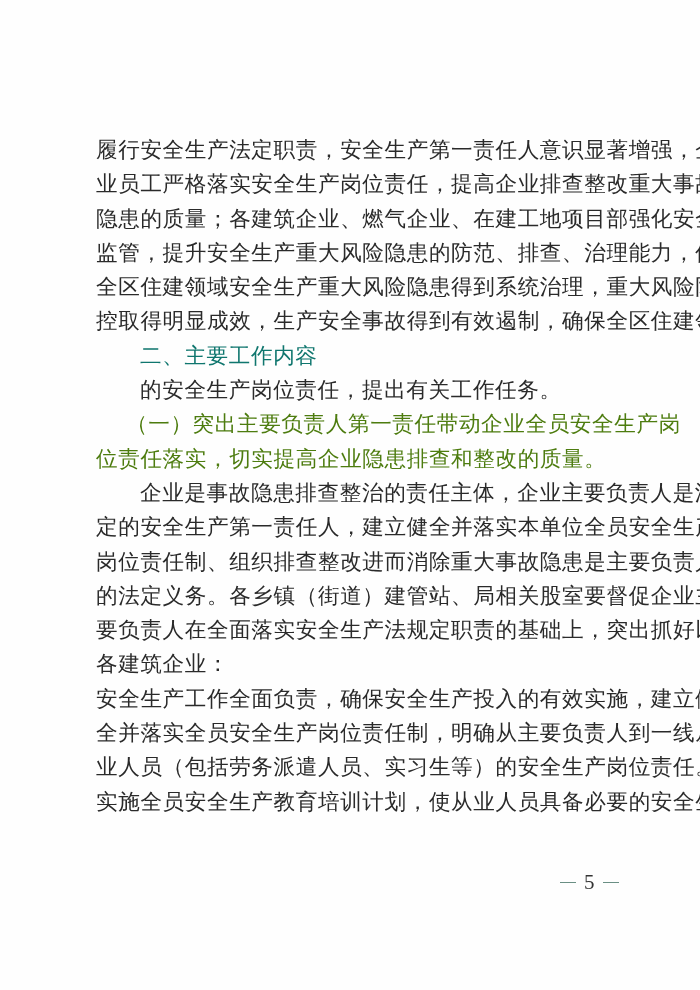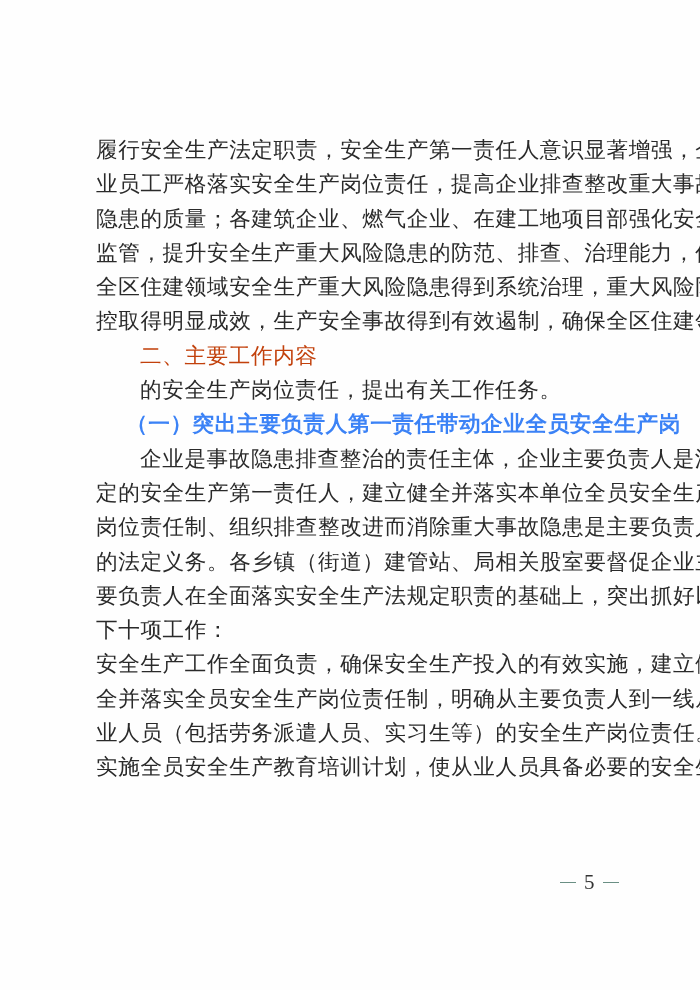--- a/index.html
+++ b/index.html
@@ -9,22 +9,22 @@
   }
   .page { position: absolute; left: 0; top: 0; width: 700px; height: 990px; background: #fefefe; }
   .body-text {
     position: absolute; left: 96px; top: 133px; width: 516px;
     font-size: 21.6px; line-height: 34.3px; letter-spacing: 0.6px;
     text-align: justify; text-justify: inter-character;
   }
   .line { display: block; height: 34.3px; white-space: nowrap; overflow: visible; text-align-last: justify; }
   .line.last { text-align-last: left; }
   .indent { padding-left: 44px; }
-  .heading-sans { font-family: "DejaVu Sans", "Liberation Sans", sans-serif; font-weight: normal; color: #c2410c; text-align-last: left; }
-  .bold { font-weight: bold; color: #3b82f6; }
+  .heading-sans { font-family: "DejaVu Sans", "Liberation Sans", sans-serif; font-weight: normal; color: #0f766e; text-align-last: left; }
+  .bold { font-weight: normal; color: #4d7c0f; }
   .page-number {
     position: absolute; top: 870px; left: 560px;
     font-family: "Liberation Serif", serif; font-size: 21px; color: #333;
     display: flex; align-items: center; gap: 8px;
   }
   .dash { display: inline-block; width: 16px; height: 1.5px; background: #6a8f84; }
 </style>
 </head>
 <body>
 
@@ -35,27 +35,28 @@
     <span class="line">业员工严格落实安全生产岗位责任，提高企业排查整改重大事故</span>
     <span class="line">隐患的质量；各建筑企业、燃气企业、在建工地项目部强化安全</span>
     <span class="line">监管，提升安全生产重大风险隐患的防范、排查、治理能力，使</span>
     <span class="line">全区住建领域安全生产重大风险隐患得到系统治理，重大风险防</span>
     <span class="line">控取得明显成效，生产安全事故得到有效遏制，确保全区住建领</span>
 
     <span class="line last indent heading-sans">二、主要工作内容</span>
     <span class="line last indent">的安全生产岗位责任，提出有关工作任务。</span>
 
     <span class="line indent bold" style="padding-left:30px;">（一）突出主要负责人第一责任带动企业全员安全生产岗</span>
+    <span class="line last bold">位责任落实，切实提高企业隐患排查和整改的质量。</span>
 
     <span class="line indent">企业是事故隐患排查整治的责任主体，企业主要负责人是法</span>
     <span class="line">定的安全生产第一责任人，建立健全并落实本单位全员安全生产</span>
     <span class="line">岗位责任制、组织排查整改进而消除重大事故隐患是主要负责人</span>
     <span class="line">的法定义务。各乡镇（街道）建管站、局相关股室要督促企业主</span>
     <span class="line">要负责人在全面落实安全生产法规定职责的基础上，突出抓好以</span>
-    <span class="line last">下十项工作：</span>
+    <span class="line last">各建筑企业：</span>
 
     <span class="line">安全生产工作全面负责，确保安全生产投入的有效实施，建立健</span>
     <span class="line">全并落实全员安全生产岗位责任制，明确从主要负责人到一线从</span>
     <span class="line">业人员（包括劳务派遣人员、实习生等）的安全生产岗位责任。</span>
     <span class="line">实施全员安全生产教育培训计划，使从业人员具备必要的安全生</span>
   </div>
 
   <div class="page-number">
     <span class="dash"></span>
     <span>5</span>

